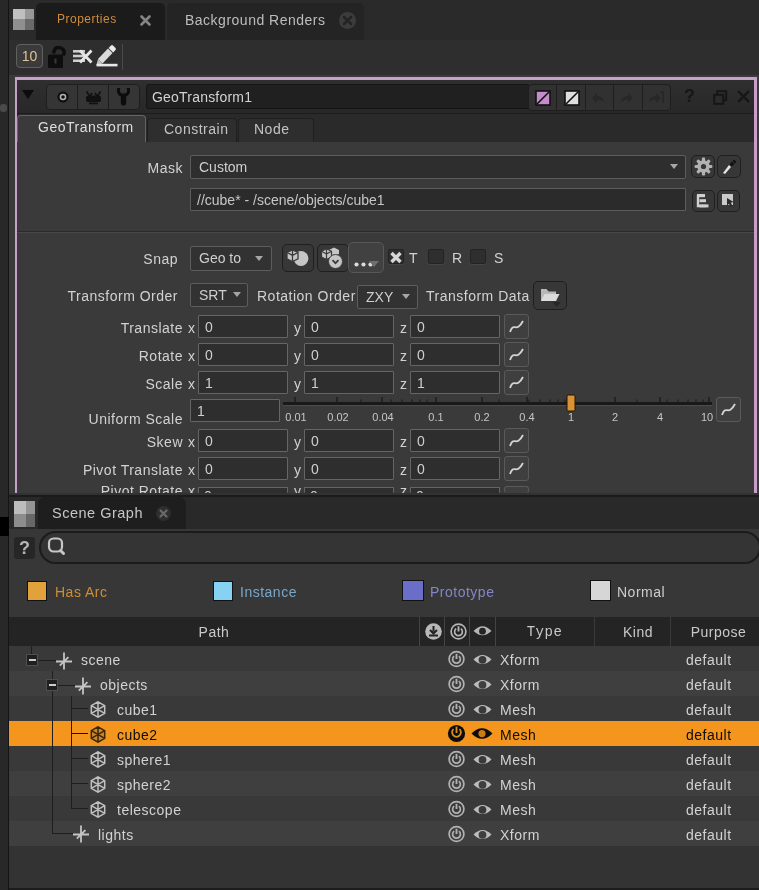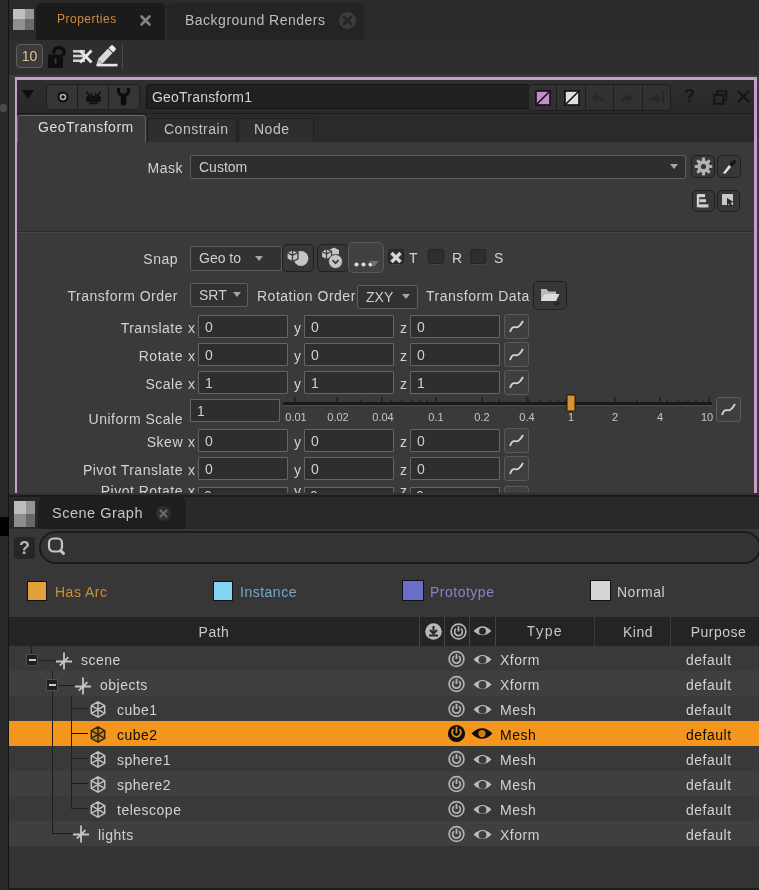--- a/index.html
+++ b/index.html
@@ -159,38 +159,39 @@
         </g>
         <circle cx="10.5" cy="10.5" r="2.6" fill="#373737"></circle>
       </svg></div>
 <div class="a ibtn" style="left:717px;top:155px;width:24px;height:23px;"></div>
 <div class="a" style="left:720px;top:157px;"><svg width="19" height="19">
         <path d="M3 16 L9 8 L11 10 L5 17 Z" fill="#e3e3e3"></path>
         <path d="M9.5 7.5 L12 4.5 L14.5 7 L11.5 9.5 Z" fill="#111"></path>
         <path d="M12.5 4 L14 2.5 L16.5 5 L15 6.5 Z" fill="#111"></path>
       </svg></div>
 
+<div class="a inp" style="left:190px;top:188px;width:496px;height:23px;color:#c6c6c6;background:#2b2b2b;border-color:#5d5d5d;">//cube* - /scene/objects/cube1</div>
 <div class="a ibtn" style="left:692px;top:190px;width:23px;height:22px;"></div>
 <div class="a" style="left:695px;top:192px;"><svg width="17" height="17">
         <path d="M3 3 L3 14 L11 14" fill="none" stroke="#d0d0d0" stroke-width="2.4"></path>
         <rect x="2" y="2" width="8" height="3.2" fill="#d0d0d0"></rect>
         <rect x="4.5" y="7.2" width="6.5" height="3" fill="#d0d0d0"></rect>
         <rect x="4.5" y="12.4" width="9" height="3" fill="#d0d0d0"></rect>
       </svg></div>
 <div class="a ibtn" style="left:717px;top:190px;width:23px;height:22px;"></div>
 <div class="a" style="left:720px;top:192px;"><svg width="17" height="17">
         <rect x="2" y="2" width="11" height="11" fill="#c9c9c9"></rect>
         <path d="M7 6 L13.5 10 L10.8 10.8 L12.5 14 L10.5 15 L9 11.8 L7 13.5 Z" fill="#2a2a2a"></path>
       </svg></div>
 
 <div class="a" style="left:17px;top:231px;width:737px;height:1px;background:#2b2b2b;"></div>
 <div class="a" style="left:17px;top:232px;width:737px;height:1px;background:#484848;"></div>
 
 <div class="a rlab" style="left:60px;top:251px;width:118px;">Snap</div>
-<div class="a dd" style="left:190px;top:246px;width:92px;height:25px;">Geo to</div>
+<div class="a dd" style="left:190px;top:246px;width:82px;height:25px;">Geo to</div>
 <div class="a dar" style="left:255px;top:256px;"></div>
 <div class="a ibtn" style="left:282px;top:244px;width:32px;height:28px;"></div>
 <div class="a" style="left:283px;top:245px;"><svg width="28" height="26">
         <circle cx="18" cy="13.5" r="7.4" fill="#c6c6c6"></circle>
         <path d="M9.5 4.8 L15 7.5 L15 13.9 L9.5 16.6 L4 13.9 L4 7.5 Z" fill="#c6c6c6" stroke="#3b3b3b" stroke-width="1.3"></path>
         <path d="M9.5 4.8 L9.5 10.4 M4 7.5 L9.5 10.4 M15 7.5 L9.5 10.4 M9.5 10.4 L9.5 16.6" fill="none" stroke="#3b3b3b" stroke-width="1.3"></path>
       </svg></div>
 <div class="a ibtn" style="left:317px;top:244px;width:32px;height:28px;"></div>
 <div class="a" style="left:318px;top:245px;"><svg width="28" height="26">
         <path d="M16 2.5 L21 5 L21 9 L16 11.5 L11 9 L11 5 Z" fill="#c6c6c6"></path>

